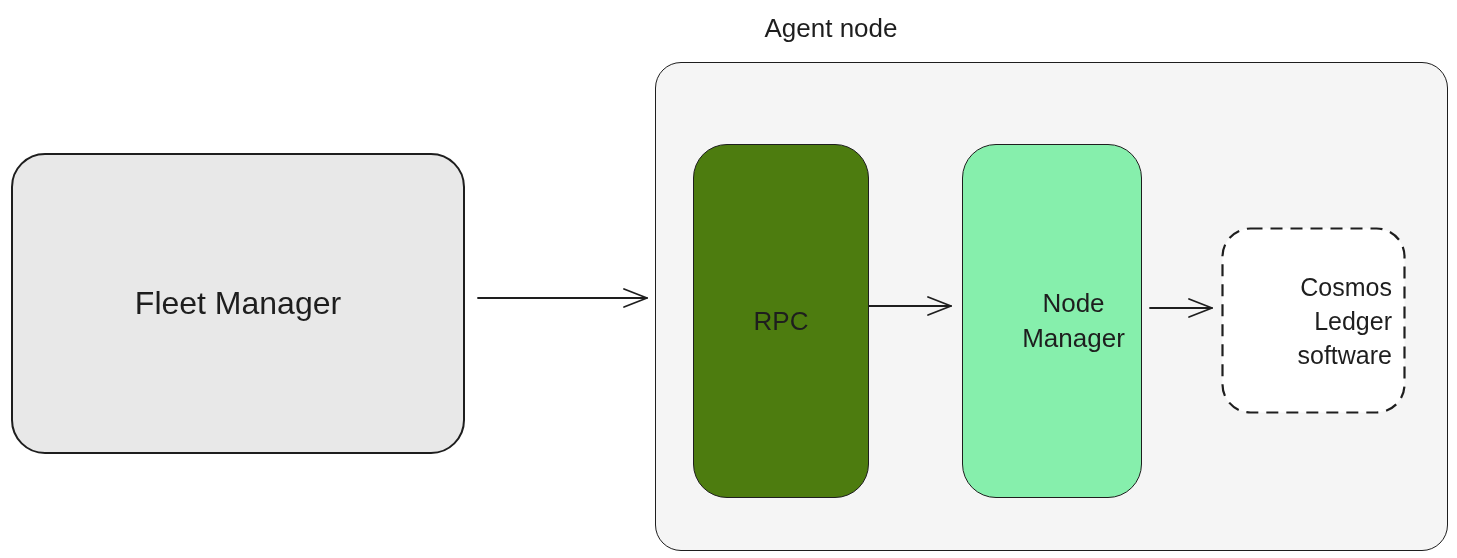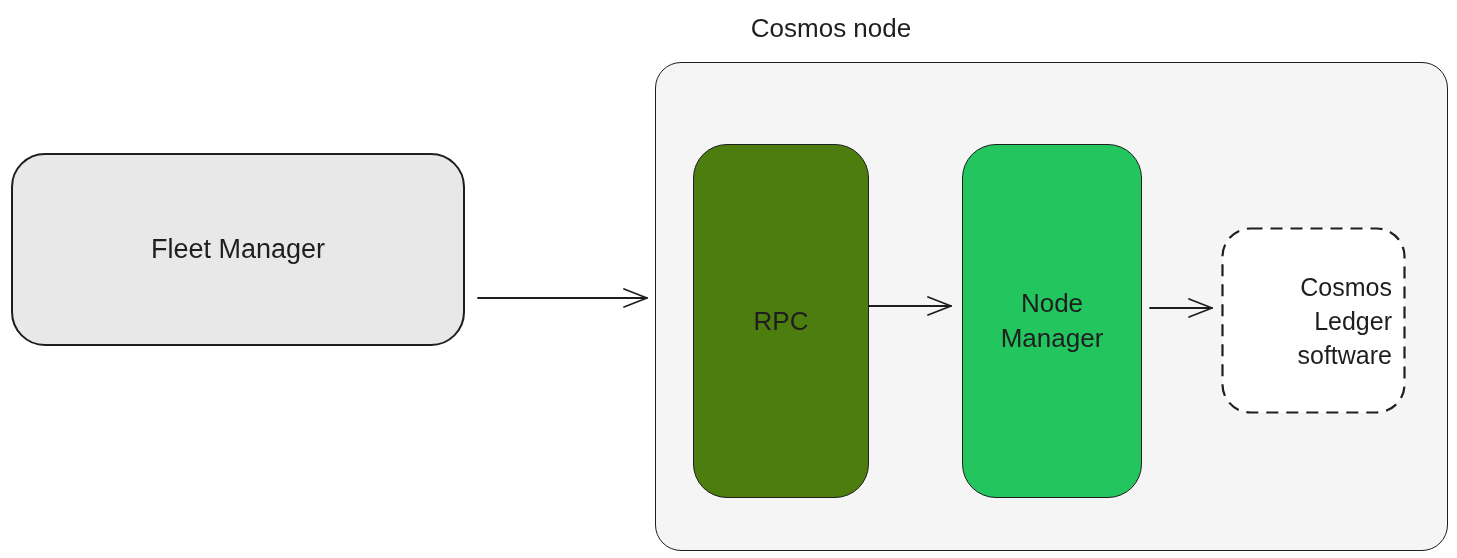--- a/index.html
+++ b/index.html
@@ -32,24 +32,24 @@
     top: 12px;
     width: 260px;
     text-align: center;
     font-size: 26px;
     line-height: 32px;
   }
   .fleet {
     left: 11px;
     top: 153px;
     width: 454px;
-    height: 193px;
+    height: 301px;
     border: 2.3px solid #1e1e1e;
     border-radius: 34px;
-    font-size: 27px;
+    font-size: 32px;
   }
   .agent-container {
     left: 655px;
     top: 62px;
     width: 793px;
     height: 489px;
     border: 1.6px solid #1e1e1e;
     border-radius: 26px;
   }
   .rpc {
@@ -106,31 +106,31 @@
     pointer-events: none;
   }
 </style>
 </head>
 <body style="background-color: rgb(255, 255, 255);">
 
 <div class="canvas">
 
   <div class="shape agent-container" style="background-color: rgb(245, 245, 245); border-color: rgb(30, 30, 30);"></div>
 
-  <div class="group-label" style="color: rgb(30, 30, 30);">Cosmos node</div>
+  <div class="group-label" style="color: rgb(30, 30, 30);">Agent node</div>
 
   <div class="shape fleet" style="background-color: rgb(232, 232, 232); border-color: rgb(30, 30, 30); color: rgb(30, 30, 30);">
     <span>Fleet Manager</span>
   </div>
 
   <div class="shape rpc" style="background-color: #4d7c0f; border-color: rgb(30, 30, 30); color: rgb(30, 30, 30);">
     <span>RPC</span>
   </div>
 
-  <div class="shape nodemgr" style="background-color: #22c55e; border-color: rgb(30, 30, 30); color: rgb(30, 30, 30);">
+  <div class="shape nodemgr" style="background-color: #86efac; border-color: rgb(30, 30, 30); color: rgb(30, 30, 30); justify-content: flex-end;">
     <span class="wrap-label">Node Manager</span>
   </div>
 
   <div class="cosmos">
     <svg width="185" height="187" viewBox="0 0 185 187">
       <rect x="1.5" y="1.5" width="182" height="184" rx="28" stroke-width="2.2" stroke-dasharray="12 8" stroke="#1e1e1e" fill="#ffffff"></rect>
     </svg>
     <div class="cosmos-label" style="color: rgb(30, 30, 30);">Cosmos Ledger software</div>
   </div>
 

